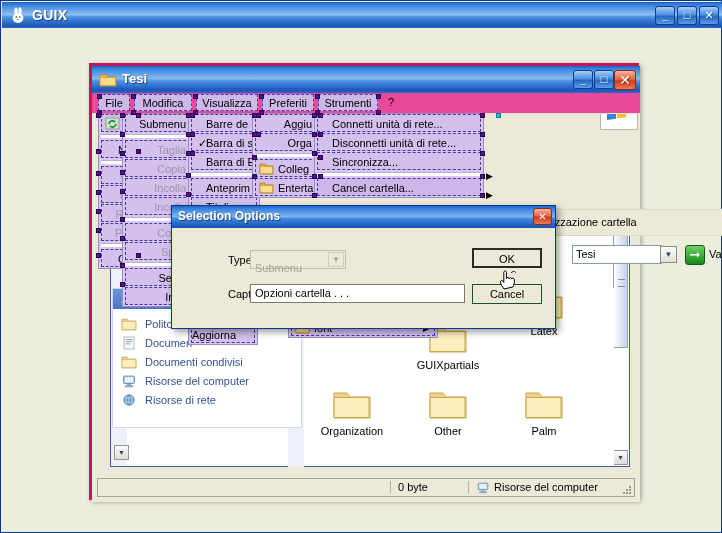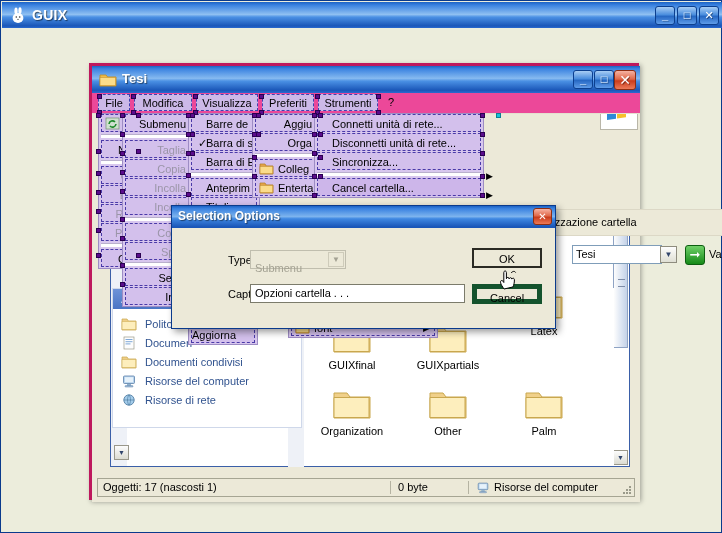--- a/index.html
+++ b/index.html
@@ -276,21 +276,21 @@
     background:#ece9d8;border:1px solid #cecbba;box-sizing:border-box;
     text-align:center;font-size:8px;line-height:13px;color:#a3a192;
   }
   #caption-input{
     position:absolute;left:78px;top:56px;width:215px;height:19px;
     background:#fff;border:1px solid #7b7b6b;box-sizing:border-box;
     font-size:11px;line-height:16px;padding-left:4px;color:#000;
   }
   .dlg-btn{
     position:absolute;left:300px;width:70px;height:20px;
-    background:#ece9d8;border:5px solid #14532d;box-sizing:border-box;
+    background:#ece9d8;border:1px solid #14532d;box-sizing:border-box;
     font-size:11px;text-align:center;line-height:18px;color:#000;
   }
   #ok-btn{top:20px;border:2px solid #2b2b24;}
   #cancel-btn{top:56px;}
 
   
   #cursor{position:absolute;left:405px;top:174px;width:22px;height:24px;z-index:70;}
 </style>
 </head>
 <body>
@@ -380,27 +380,20 @@
           <div class="sbar-thumb" id="vsb-thumb">
             <div id="vsb-grip"></div>
           </div>
           <div class="sbar-btn" id="vsb-down">
             <span>▼</span>
           </div>
         </div>
       </div>
 
       <div id="file-pane">
-        <div class="folder-cell" style="left:0px;top:34px;">
-          <svg class="folder-ico" viewBox="0 0 40 33">
-              <path d="M2 5h13l3 4h20v21H2z" fill="#f0d08a" stroke="#c9a74e" stroke-width="1"></path>
-              <path d="M2 9.5h35v20H2z" fill="#fdeebd" stroke="#c9a74e" stroke-width="1"></path>
-            </svg>
-          <div>GUIXfinal</div>
-        </div>
         <div class="folder-cell" style="left:96px;top:34px;">
           <svg class="folder-ico" viewBox="0 0 40 33">
               <path d="M2 5h13l3 4h20v21H2z" fill="#f0d08a" stroke="#c9a74e" stroke-width="1"></path>
               <path d="M2 9.5h35v20H2z" fill="#fdeebd" stroke="#c9a74e" stroke-width="1"></path>
             </svg>
           <div>GUIXpartials</div>
         </div>
         <div class="folder-cell" style="left:192px;top:0px;">
           <svg class="folder-ico" viewBox="0 0 40 33">
               <path d="M2 5h13l3 4h20v21H2z" fill="#f0d08a" stroke="#c9a74e" stroke-width="1"></path>
@@ -716,21 +709,20 @@
       <div class="handle" style="left:94px;top:231px;"></div>
       <div class="handle" style="left:162px;top:212px;"></div>
       <div class="handle" style="left:162px;top:231px;"></div>
 
       <svg id="cursor" viewBox="0 0 22 24">
         <path d="M7 22c-1.6-2.4-3-4.4-3.4-6.2-.4-1.8.6-2.6 1.6-2.2.7.3 1.2 1.1 1.6 1.9V5.6c0-1 .6-1.6 1.3-1.6.8 0 1.3.6 1.3 1.6v6.1c.2-.8.7-1.3 1.4-1.3.7 0 1.2.5 1.3 1.4.3-.7.8-1.1 1.4-1.1.7 0 1.2.5 1.3 1.4.3-.6.8-.9 1.3-.9.8 0 1.3.7 1.3 1.8 0 2.7-.5 5.2-1.6 7z" fill="#fff" stroke="#000" stroke-width="1"></path>
         <path d="M14 6c2-2.2 4-2 4.6-.4" fill="none" stroke="#000" stroke-width="1"></path>
       </svg>
 
       <div id="statusbar">
-        <div class="sb-cell" style="left:5px;">Oggetti: 17 (nascosti 1)</div>
         <div class="sb-div" style="left:292px;"></div>
         <div class="sb-cell" style="left:300px;">0 byte</div>
         <div class="sb-div" style="left:370px;"></div>
         <svg style="position:absolute;left:378px;top:2px;width:14px;height:13px;" viewBox="0 0 16 14">
           <rect x="2.5" y="2" width="11" height="7.5" rx="1" fill="#b7d4ee" stroke="#5b7fa8" stroke-width=".8"></rect>
           <rect x="4" y="3.2" width="8" height="5" fill="#e7f2fb"></rect>
           <rect x="6" y="10" width="4" height="2" fill="#8fb0cc"></rect>
           <rect x="4" y="11.6" width="8" height="1.4" rx=".6" fill="#a9c4dc" stroke="#5b7fa8" stroke-width=".5"></rect>
         </svg>
         <div class="sb-cell" style="left:396px;">Risorse del computer</div>

